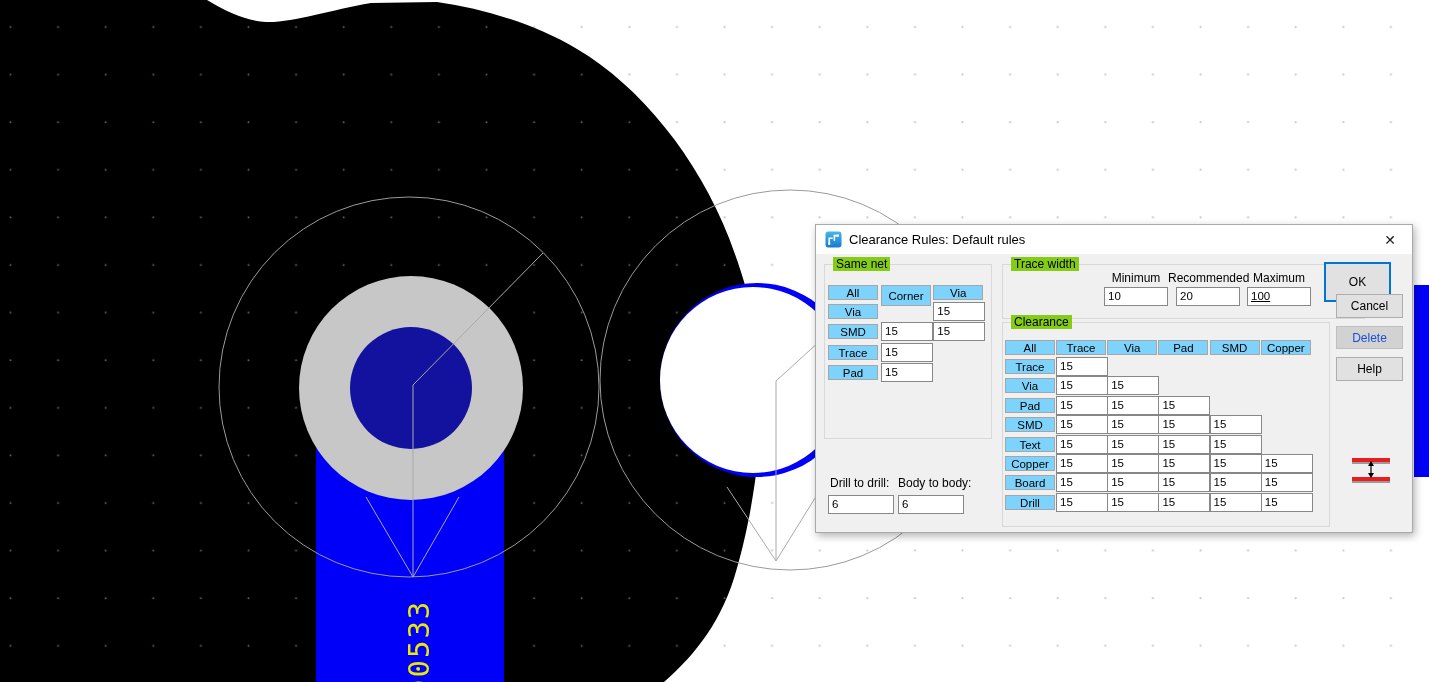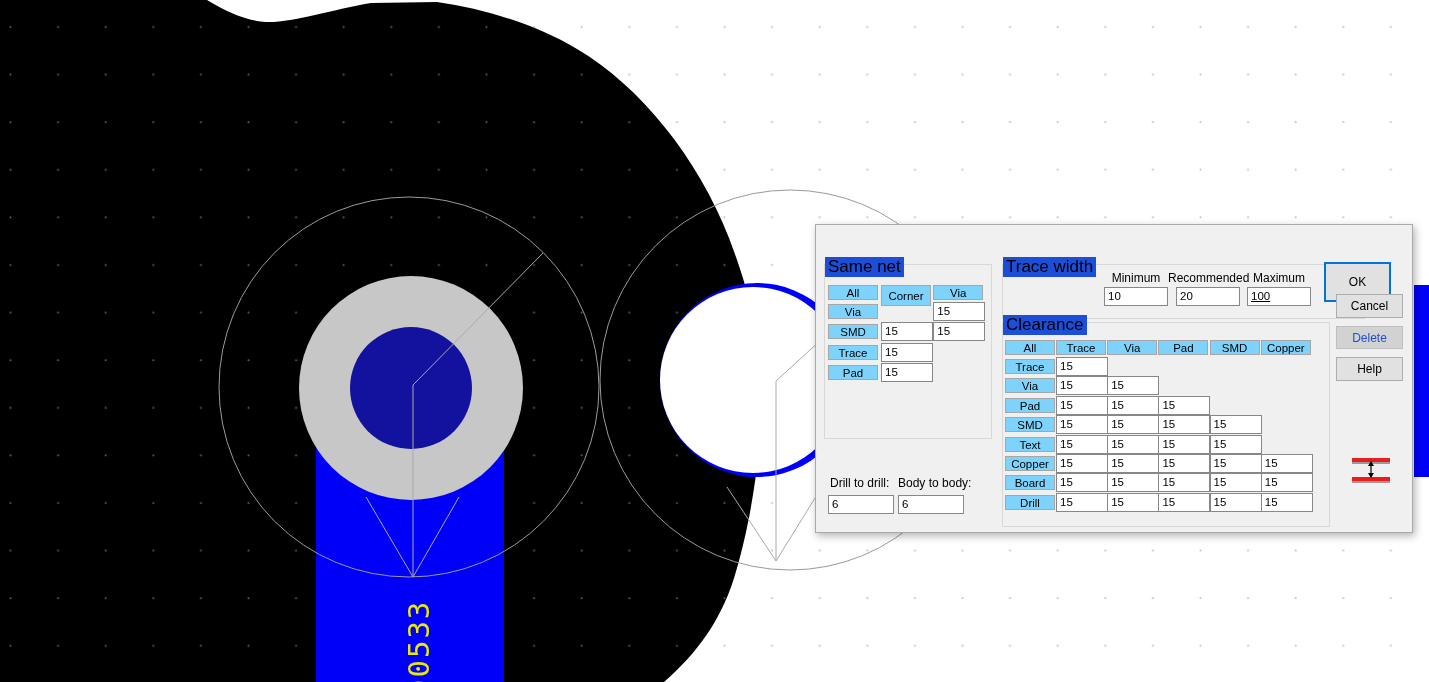--- a/index.html
+++ b/index.html
@@ -12,22 +12,22 @@
           background:#f0f0f0;border:1px solid #a9a9a9;
           box-shadow:2px 3px 8px rgba(0,0,0,0.30);font-size:12px;color:#000;}
   .titlebar{position:absolute;left:0;top:0;right:0;height:29px;background:#ffffff;}
   .title-icon{position:absolute;left:9px;top:6px;width:17px;height:17px;}
   .title-text{position:absolute;left:33px;top:7px;font-size:13px;white-space:nowrap;}
   .close-btn{position:absolute;right:13px;top:6px;width:18px;height:18px;
              font-size:14px;line-height:18px;text-align:center;color:#1b1b1b;cursor:default;}
   .client{position:absolute;left:0;top:29px;right:0;bottom:0;}
 
   .group{position:absolute;border:1px solid #d8d8d8;}
-  .group>.glabel{position:absolute;top:-8px;left:0;background:#1d4ed8;
-                 padding:0 3px;font-size:17px;white-space:nowrap;}
+  .group>.glabel{position:absolute;top:-8px;left:8px;background:#84cc16;
+                 padding:0 3px;font-size:12px;white-space:nowrap;}
 
   .btn{position:absolute;background:#e1e1e1;border:1px solid #adadad;
        font-size:12px;display:flex;align-items:center;justify-content:center;box-sizing:border-box;}
   .btn.default{border:2px solid #0075d7;}
   .btn.disabled{background:#d2d2d2;border-color:#bfbfbf;color:#1d4ed8;}
 
   .mbtn{position:absolute;background:#7dd3fc;border:1px solid #a6a6a6;
         font-size:11.5px;display:flex;align-items:center;justify-content:center;box-sizing:border-box;}
   .cell{position:absolute;background:#ffffff;border:1px solid #878787;
         font-size:11.5px;line-height:17px;padding-left:3px;box-sizing:border-box;overflow:hidden;}
@@ -79,20 +79,37 @@
     <path d="M543,253 L413,385 L413,577 M413,577 L366,497 M413,577 L459,497"></path>
     <path d="M924,246 L776,381 L776,561 M776,561 L727,487 M776,561 L820,490"></path>
   </g>
 
   <rect x="1414" y="285" width="15" height="192" fill="#0000fa"></rect>
 
   <text transform="translate(429,697) rotate(-90)" font-family="DejaVu Sans Mono, monospace" font-size="29" letter-spacing="2" fill="#eaea00">00533</text>
 </svg>
 
 <div class="dialog">
+  <div class="titlebar">
+    <svg class="title-icon" viewBox="0 0 17 17">
+      <defs>
+        <linearGradient id="icg" x1="0" y1="0" x2="0" y2="1">
+          <stop offset="0" stop-color="#45b8e8"></stop>
+            <stop offset="1" stop-color="#1579cf"></stop>
+        </linearGradient>
+      </defs>
+      <rect x="0.5" y="0.5" width="16" height="16" rx="3" fill="url(#icg)"></rect>
+      <path d="M4.2,12.5 L4.2,7.2 L7.6,7.2" fill="none" stroke="#ffffff" stroke-width="1.6"></path>
+      <path d="M9.4,9.8 L9.4,4.6 L12.8,4.6" fill="none" stroke="#ffffff" stroke-width="1.6"></path>
+      <rect x="3.1" y="11.6" width="2.2" height="2.2" fill="#ffffff"></rect>
+      <rect x="11.8" y="3.5" width="2.2" height="2.2" fill="#ffffff"></rect>
+    </svg>
+    <span class="title-text">Clearance Rules: Default rules</span>
+    <div class="close-btn">✕</div>
+  </div>
 
   <div class="client">
 
     <div class="group" style="left:8px;top:10px;width:166px;height:173px;">
       <span class="glabel">Same net</span>
     </div>
     <div></div>
 
     <div class="group" style="left:186px;top:10px;width:326px;height:53px;padding-left:35px;">
       <span class="glabel">Trace width</span>

